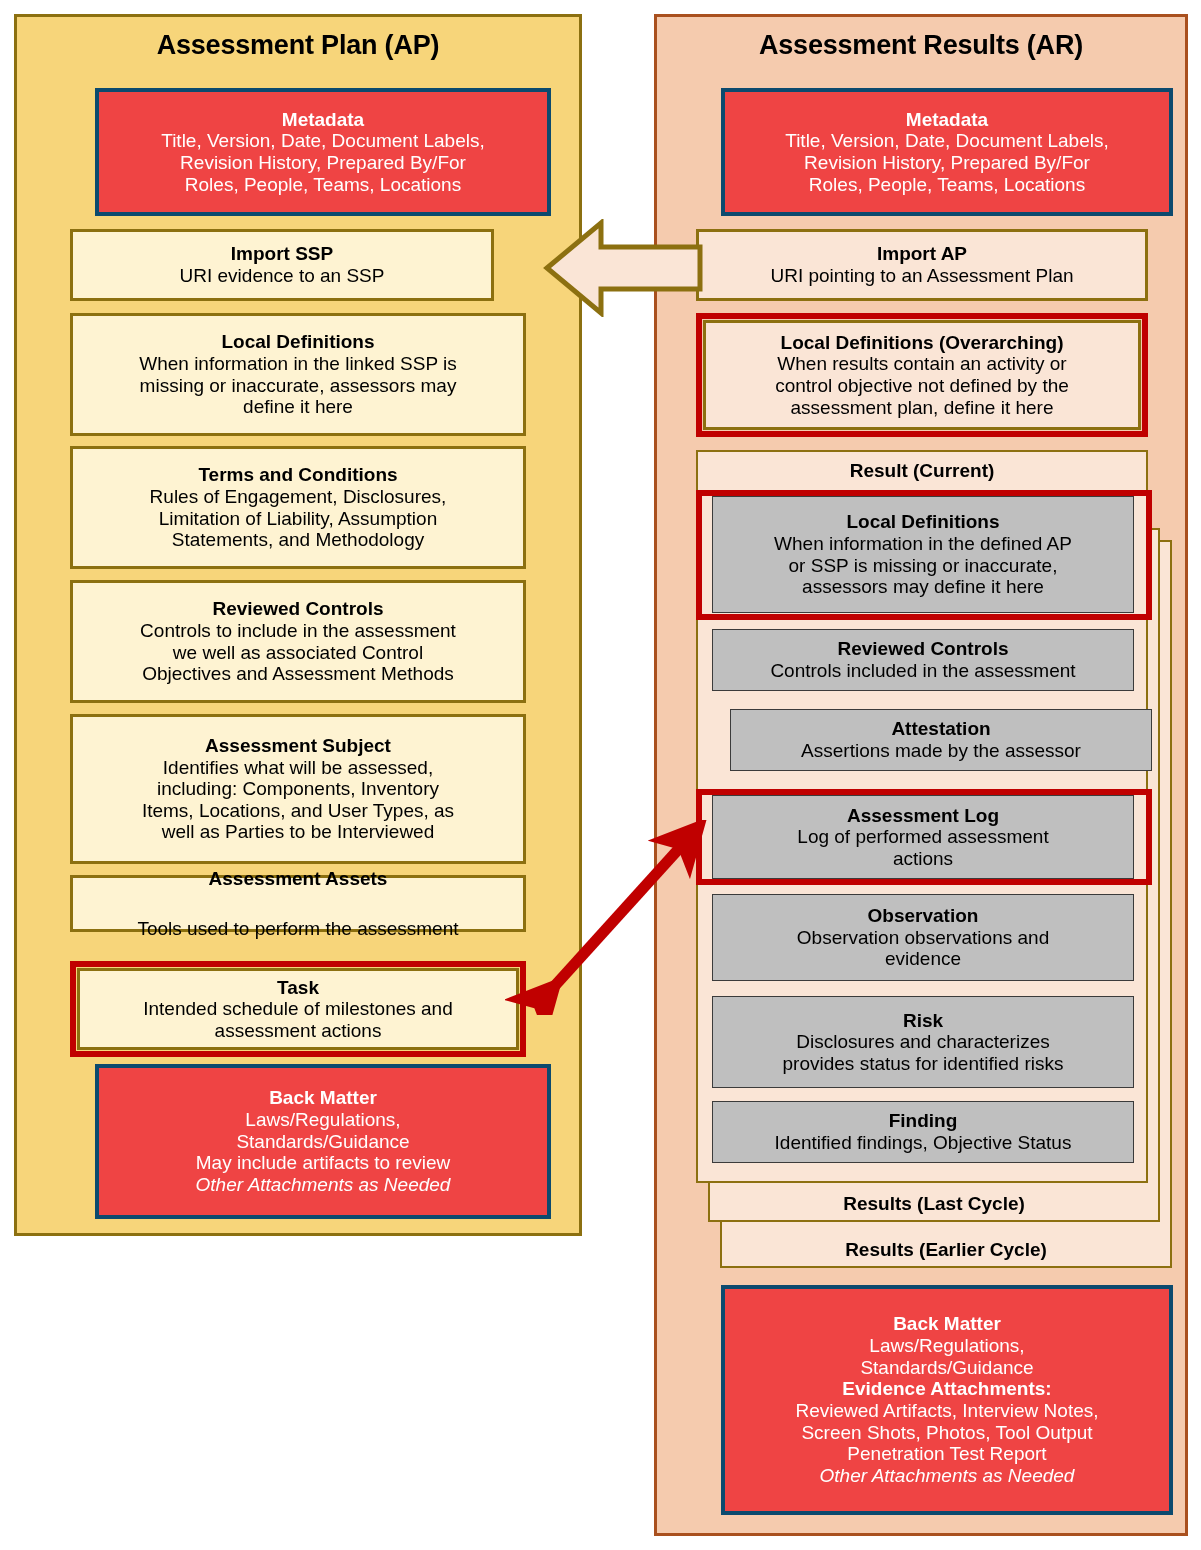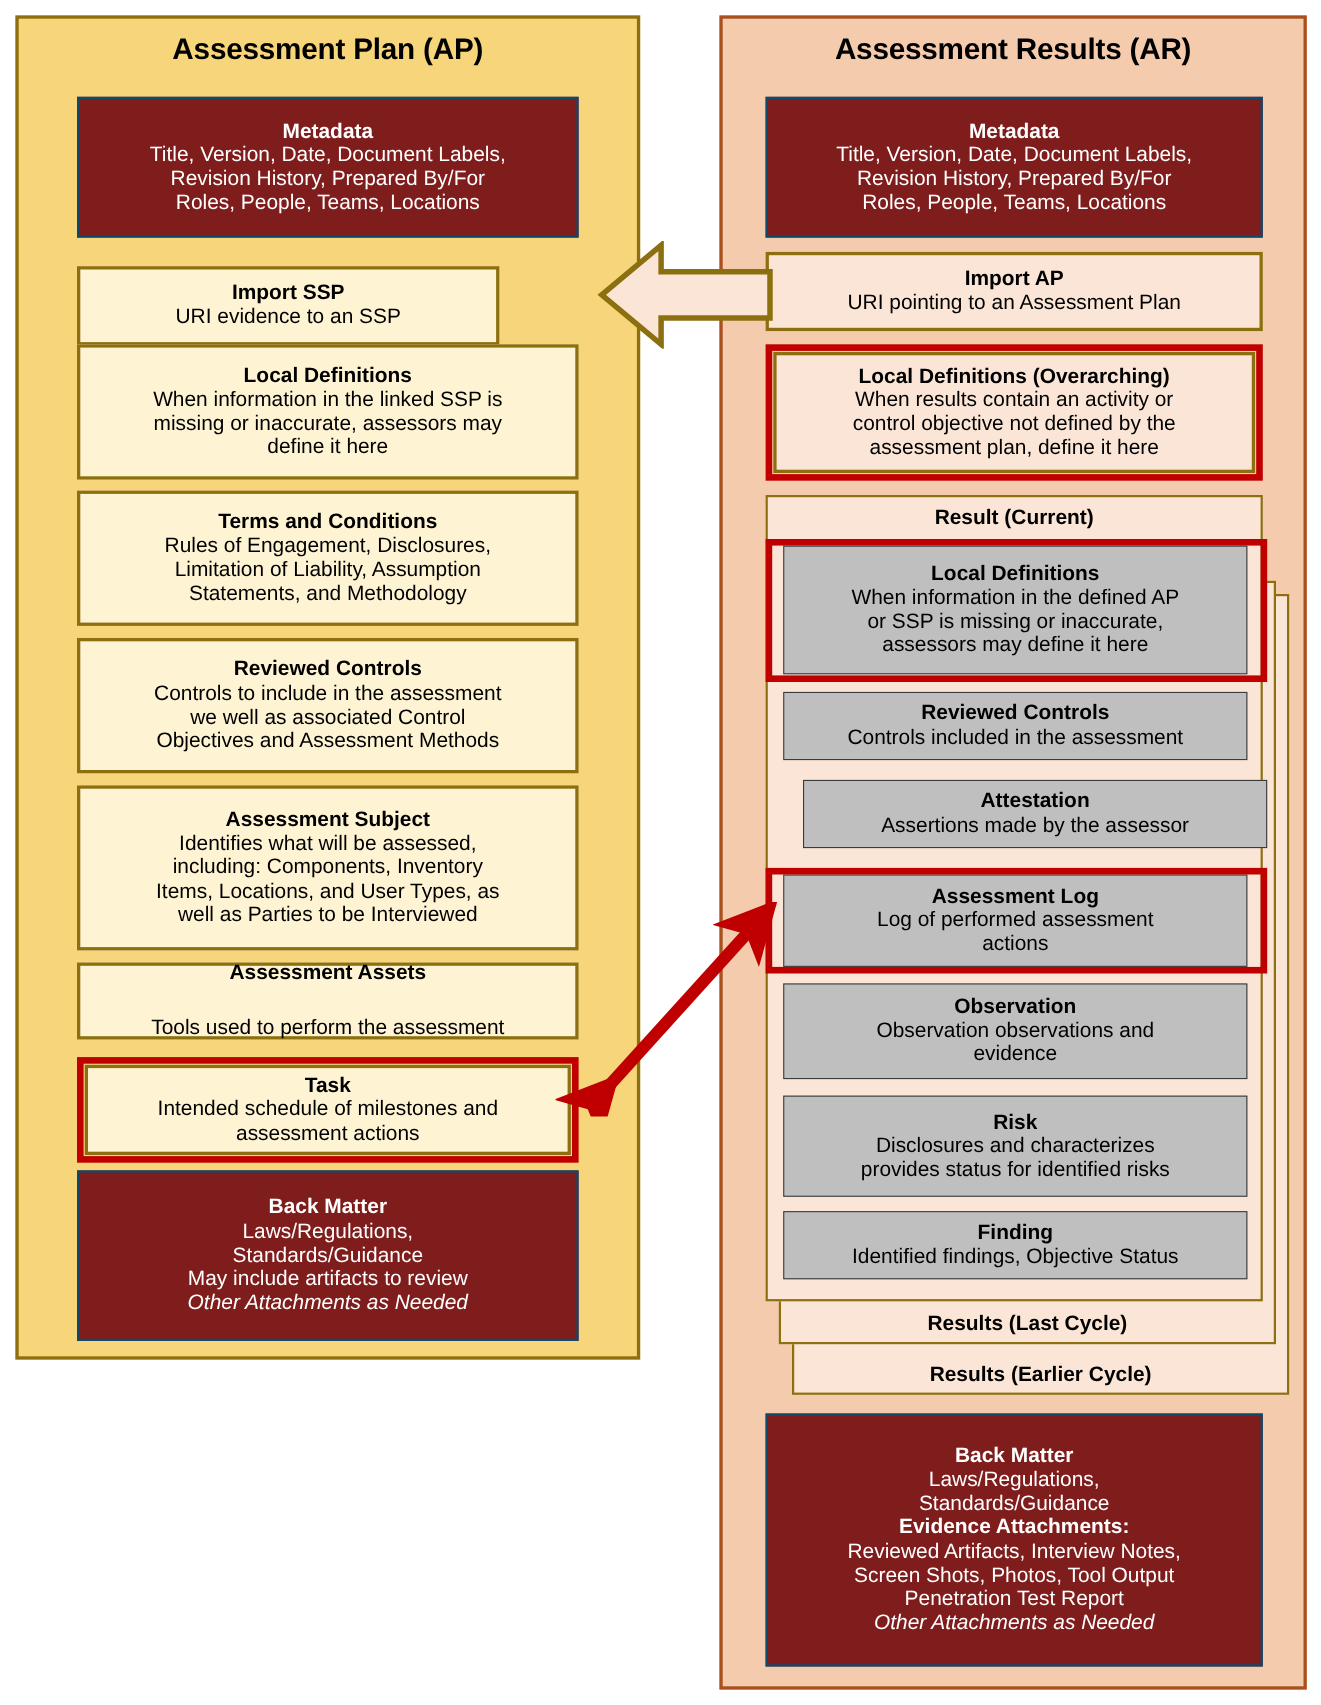--- a/index.html
+++ b/index.html
@@ -46,23 +46,24 @@
     display:flex;
     flex-direction:column;
     justify-content:center;
     align-items:center;
   }
   .box .ttl{font-weight:bold;font-size:19px;display:block;}
   .box .dsc{font-size:19px;display:block;}
   .box .dsc.ital{font-style:italic;}
 
   .gray{
-    background:#7f1d1d;
-    border:2px solid #0c4a6e;
+    background:#ef4444;
+    border:4px solid #0c4a6e;
     color:#ffffff;
+    margin-left:25px;
   }
   .gray .ttl,.gray .dsc{color:#ffffff;}
 
   .gray-lt{
     background:#BFBFBF;
     border:1px solid #3B3B3B;
     color:#000;
   }
 
   .cream{
@@ -115,21 +116,21 @@
     <div class="panel-title">Assessment Plan (AP)</div>
   </div>
 
   <div class="box gray" style="left:70px;top:88px;width:456px;height:128px;">
     <span class="ttl">Metadata</span>
     <span class="dsc">Title, Version, Date, Document Labels,</span>
     <span class="dsc">Revision History, Prepared By/For</span>
     <span class="dsc">Roles, People, Teams, Locations</span>
   </div>
 
-  <div class="box cream" style="left:70px;top:229px;width:384px;height:72px;margin-top:13px;">
+  <div class="box cream" style="left:70px;top:229px;width:424px;height:72px;">
     <span class="ttl">Import SSP</span>
     <span class="dsc">URI evidence to an SSP</span>
   </div>
 
   <div class="box cream" style="left:70px;top:313px;width:456px;height:123px;">
     <span class="ttl">Local Definitions</span>
     <span class="dsc">When information in the linked SSP is</span>
     <span class="dsc">missing or inaccurate, assessors may</span>
     <span class="dsc">define it here</span>
   </div>
@@ -149,21 +150,21 @@
   </div>
 
   <div class="box cream" style="left:70px;top:714px;width:456px;height:150px;">
     <span class="ttl">Assessment Subject</span>
     <span class="dsc">Identifies what will be assessed,</span>
     <span class="dsc">including: Components, Inventory</span>
     <span class="dsc">Items, Locations, and User Types, as</span>
     <span class="dsc">well as Parties to be Interviewed</span>
   </div>
 
-  <div class="box cream" style="left:70px;top:875px;width:456px;height:70px;gap:28px;">
+  <div class="box cream" style="left:70px;top:875px;width:456px;height:57px;gap:28px;">
     <span class="ttl">Assessment Assets</span>
     <span class="dsc">Tools used to perform the assessment</span>
   </div>
 
   <div class="box cream" style="left:77px;top:968px;width:442px;height:82px;">
     <span class="ttl">Task</span>
     <span class="dsc">Intended schedule of milestones and</span>
     <span class="dsc">assessment actions</span>
   </div>
   <div class="redring" style="left:70px;top:961px;width:456px;height:96px;"></div>

